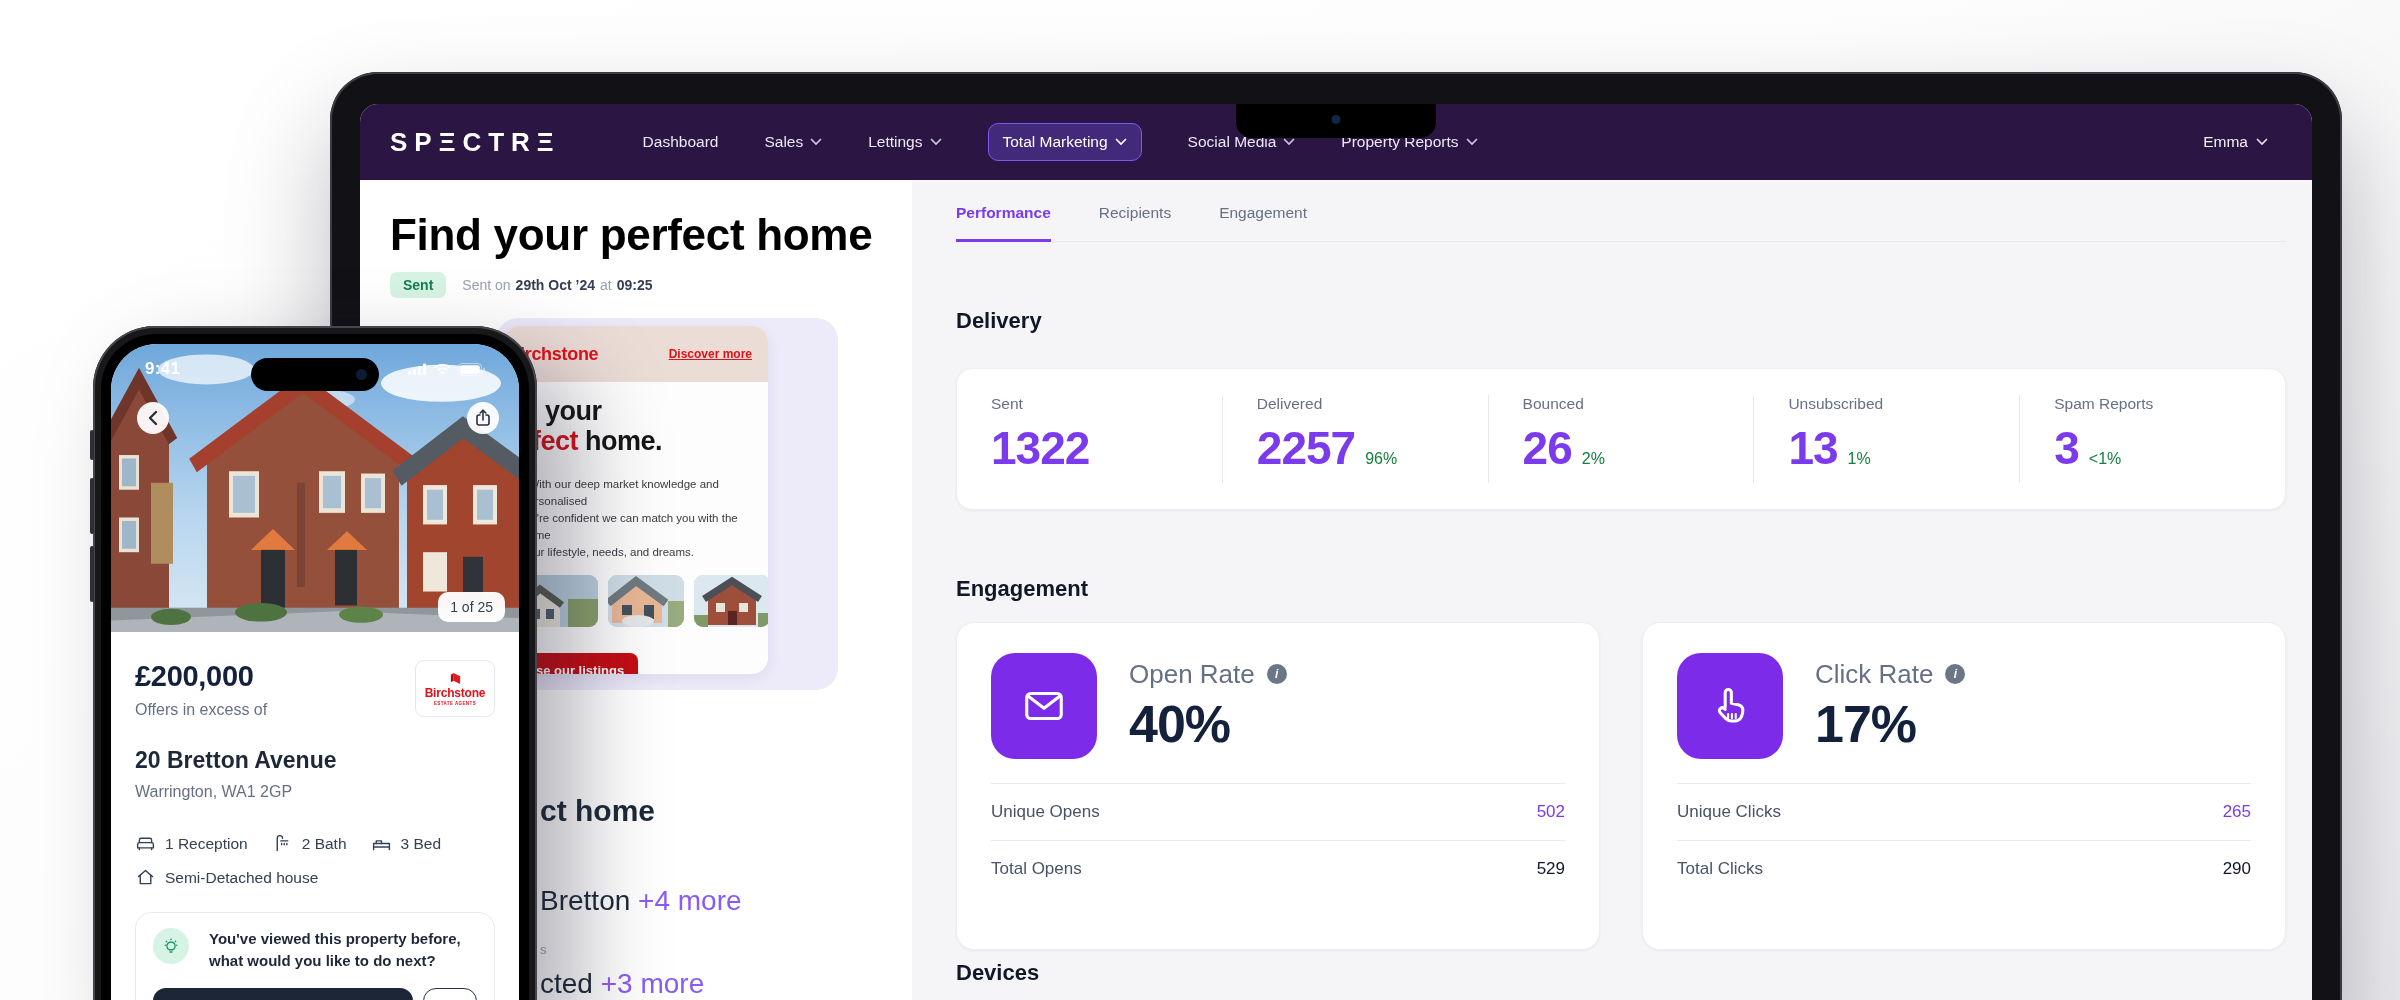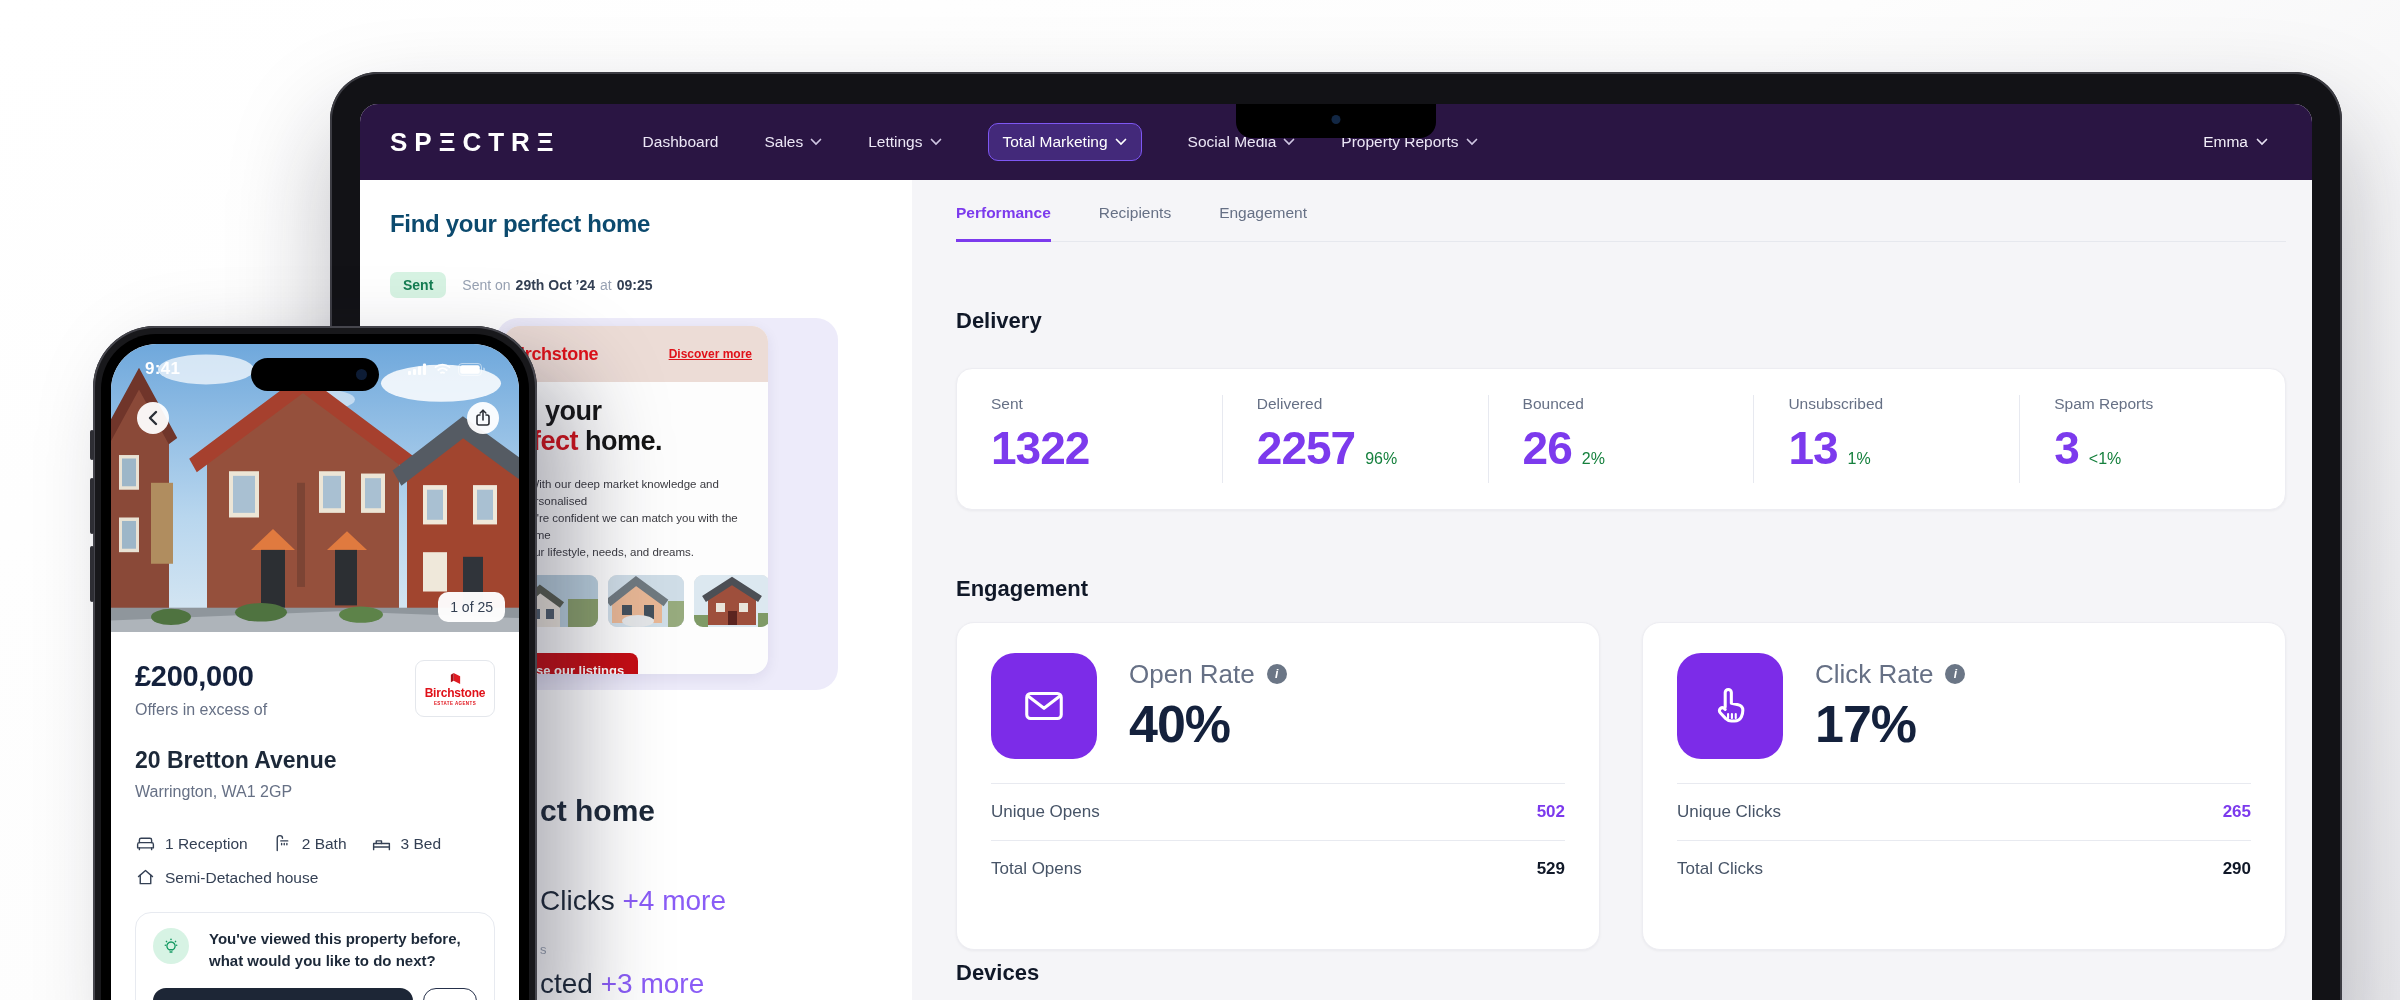--- a/index.html
+++ b/index.html
@@ -29,21 +29,21 @@
   .nav-items { display:flex; align-items:center; gap:46px; }
   .nav-item { display:flex; align-items:center; gap:7px; color:#ece7f6; font-size:15.5px; cursor:pointer; white-space:nowrap; }
   .nav-item.btn { background:#43297a; border:1.5px solid #7e57f3; border-radius:10px; padding:9px 14px; color:#fff; }
   .chev { width:12px; height:8px; flex:0 0 auto; }
   .nav-user { margin-left:auto; display:flex; align-items:center; gap:8px; color:#f2eef8; font-size:15.5px; cursor:pointer; }
 
   .t-body { flex:1; display:flex; min-height:0; }
 
   
   .pane-left { width:552px; background:#fff; position:relative; flex:0 0 auto; }
-  .camp-title { position:absolute; left:30px; top:30px; font-size:24px; font-weight:700; color:#0c4a6e; letter-spacing:-.3px; }
+  .camp-title { position:absolute; left:30px; top:30px; font-size:44px; font-weight:700; color:#000000; letter-spacing:-.3px; }
   .badge-row { position:absolute; left:30px; top:92px; display:flex; align-items:center; gap:16px; }
   .badge-sent { background:#d7f3e3; color:#147d52; font-size:14px; font-weight:600; padding:5px 13px; border-radius:7px; }
   .sent-meta { font-size:14px; color:#98a2b3; display:flex; gap:5px; }
   .sent-meta b { color:#344054; font-weight:600; }
 
   .email-wrap { position:absolute; left:136px; top:138px; width:342px; height:372px;
     background:#edebfa; border-radius:22px; }
   .email-card { position:absolute; left:8px; top:8px; width:264px; height:348px;
     background:#fdfdfd; border-radius:16px; overflow:hidden; box-shadow:0 4px 14px rgba(40,30,90,.08); }
   .em-head { height:56px; background:#ecdcd6; display:flex; align-items:center; padding:0 16px; }
@@ -91,21 +91,21 @@
   .eng-tile { width:106px; height:106px; border-radius:24px; background:#7c2ce8;
     display:flex; align-items:center; justify-content:center; flex:0 0 auto; }
   .eng-title-row { display:flex; align-items:center; gap:12px; }
   .eng-title { font-size:26px; color:#667085; }
   .info-dot { width:20px; height:20px; border-radius:50%; background:#6b7686; color:#fff;
     font-size:12px; font-weight:700; display:flex; align-items:center; justify-content:center; font-style:italic; }
   .eng-val { font-size:52px; font-weight:800; color:#14213c; margin-top:4px; letter-spacing:-1px; }
   .eng-rows { margin-top:24px; }
   .eng-r { border-top:1px solid #e8eaf0; height:57px; display:flex; align-items:center; justify-content:space-between; }
   .eng-r .lbl { font-size:17px; color:#475467; }
-  .eng-r .val { font-size:17px; font-weight:700; color:#101828; }
+  .eng-r .val { font-size:17px; font-weight:400; color:#101828; }
   .eng-r .val.purple { color:#7c3aed; }
 
   
   .phone { position:absolute; left:93px; top:326px; width:444px; height:690px; z-index:20;
     background:#18181b; border-radius:62px 62px 0 0; padding:8px;
     box-shadow:40px 40px 90px rgba(30,30,50,.35), inset 0 0 0 2px #45454c; }
   .p-inner { width:100%; height:100%; background:#000; border-radius:55px 55px 0 0; padding:10px 10px 0 10px; }
   .p-screen { width:100%; height:100%; background:#fff; border-radius:46px 46px 0 0; overflow:hidden; position:relative; }
   .p-sidebtn { position:absolute; left:-3px; width:4px; background:#2e2e34; border-radius:2px; }
   .sb1 { top:104px; height:30px; } .sb2 { top:152px; height:56px; } .sb3 { top:220px; height:56px; }
@@ -273,21 +273,21 @@
                       </svg>
                   </div>
                 </div>
                 <span class="em-cta">se our listings</span>
               </div>
             </div>
           </div>
 
           <div class="frag-subject">ct home</div>
           <div class="frag-segment">
-            <span>Clicks</span>
+            <span>Bretton</span>
             <span class="more">+4 more</span>
           </div>
           <div class="frag-label">s</div>
           <div class="frag-selected">
             <span>cted</span>
             <span class="more">+3 more</span>
           </div>
         </div>
 
         <div class="pane-right">

